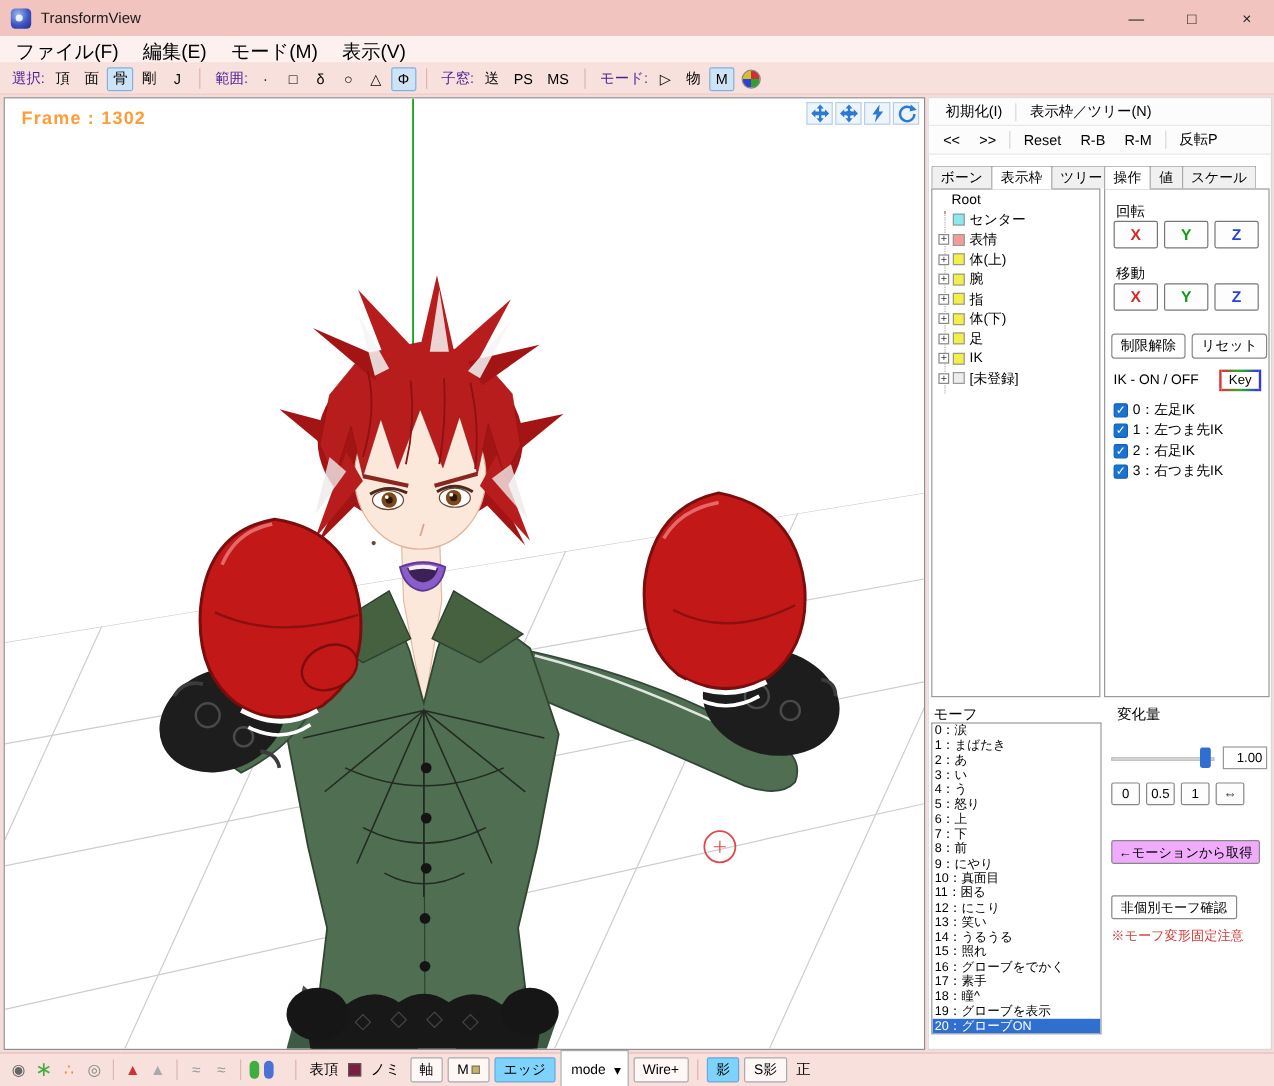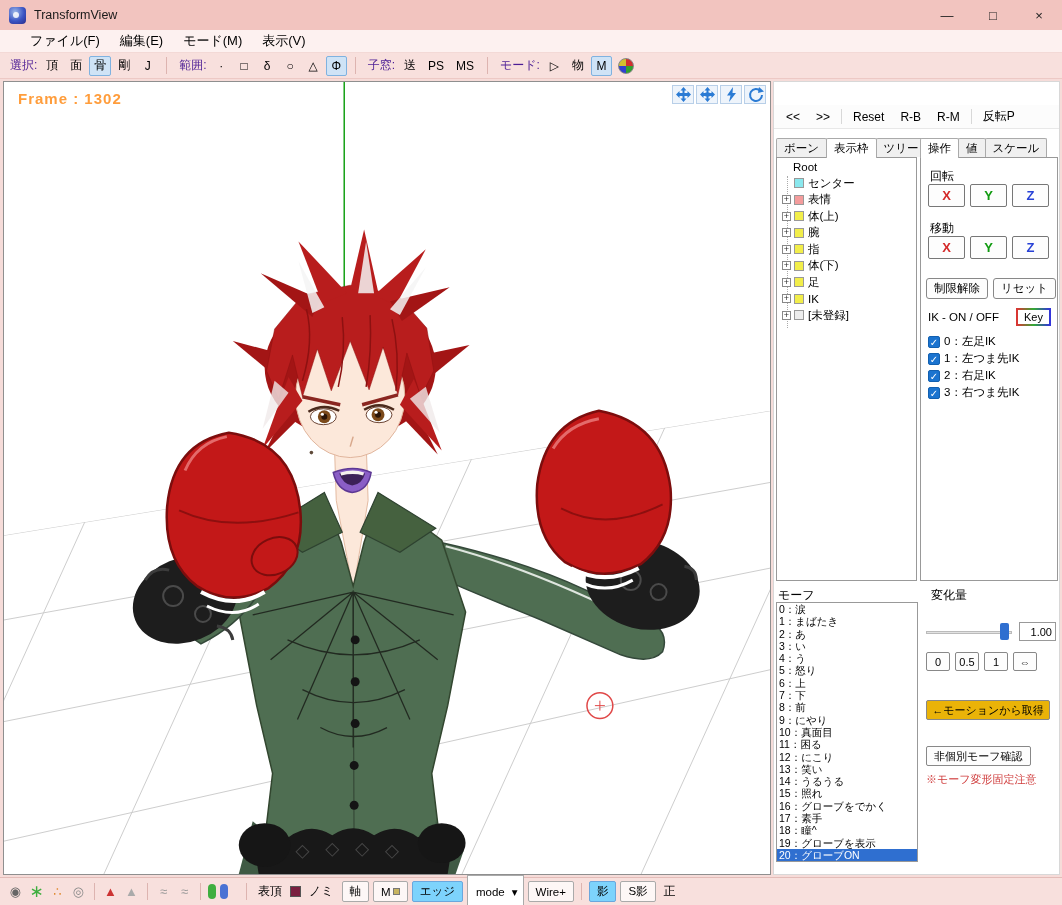--- a/index.html
+++ b/index.html
@@ -9,21 +9,21 @@
   
   .titlebar { height:30px; background:#f2c4bf; display:flex; align-items:center; }
   .app-icon { width:17px; height:17px; margin:0 8px 0 9px; border-radius:4px;
     background: radial-gradient(circle at 35% 30%, #9db8e8, #3b55c4 55%, #2a2a8a); position:relative; }
   .app-icon::after { content:""; position:absolute; left:4px; top:5px; width:6px; height:6px; border-radius:50%; background:#fff; opacity:.85; }
   .title-text { font-size:12.5px; color:#1a1a1a; }
   .win-controls { margin-left:auto; display:flex; height:100%; }
   .win-btn { width:46px; height:100%; display:flex; align-items:center; justify-content:center; font-size:13px; color:#222; background:transparent; border:none; }
 
   
-  .menubar { height:23px; background:#fdf1f0; display:flex; align-items:center; padding-left:20px; font-size:13px; border-bottom:1px solid #f3d9d6; }
+  .menubar { height:23px; background:#fdf1f0; display:flex; padding-left:3px; font-size:16px; border-bottom:1px solid #f3d9d6; }
   .menu-item { padding:3px 10px; }
 
   
   .toolbar { height:26px; background:#f8e0dd; display:flex; align-items:center; padding-left:6px; font-size:12px; gap:2px; border-bottom:1px solid #edc9c5; }
   .tb-label { margin:0 2px 0 4px; color:#4c1d95; }
   .tb-group { display:flex; gap:2px; align-items:center; }
   .tb-btn { min-width:21px; height:20px; padding:0 4px; background:transparent; border:1px solid transparent; font-size:12px; display:flex; align-items:center; justify-content:center; border-radius:2px; }
   .tb-btn.selected { background:#cfe3f6; border-color:#7fb2e0; }
   .tb-sep { width:1px; height:17px; background:#ddb4b0; margin:0 6px; }
   .sphere-icon { width:16px; height:16px; border-radius:50%; margin-left:4px; border:1px solid #888;
@@ -77,21 +77,21 @@
   .morph-row { height:12.3px; line-height:12.4px; font-size:10.5px; padding-left:2px; white-space:nowrap; }
   .morph-row.selected { background:#2f6fd0; color:#fff; }
 
   .amount-label { position:absolute; top:505px; left:157px; }
   .slider-row { position:absolute; top:540px; left:152px; width:130px; height:20px; }
   .slider-track { position:absolute; top:9px; left:0; width:86px; height:3px; background:#e2e2e2; border:1px solid #bbb; }
   .slider-handle { position:absolute; top:1px; left:74px; width:9px; height:17px; background:#2f6fd0; border-radius:2px; }
   .amount-value { position:absolute; top:0; right:0; width:37px; height:19px; border:1px solid #999; font-size:11px; text-align:right; padding-right:3px; }
   .preset-row { position:absolute; top:570px; left:152px; display:flex; gap:5px; }
   .preset-btn { min-width:24px; height:19px; border:1px solid #888; background:#fdfdfd; font-size:11px; border-radius:2px; }
-  .fetch-btn { position:absolute; top:618px; left:152px; width:124px; height:20px; border:1px solid #888; background:#eab308; font-size:11px; border-radius:2px; }
+  .fetch-btn { position:absolute; top:618px; left:152px; width:124px; height:20px; border:1px solid #888; background:#f0abfc; font-size:11px; border-radius:2px; }
   .warning-text { position:absolute; top:644px; left:152px; font-size:11px; }
   .confirm-btn { position:absolute; top:664px; left:152px; height:20px; padding:0 7px; border:1px solid #888; background:#fdfdfd; font-size:11px; border-radius:2px; }
 
   
   .statusbar { height:28px; background:#f8e0dd; border-top:1px solid #e3bcb8; display:flex; align-items:center; padding-left:7px; gap:4px; font-size:12px; }
   .sb-icon { width:17px; text-align:center; font-size:13px; line-height:1; }
   .sb-capsule { width:8px; height:15px; border-radius:4px; display:inline-block; }
   .sb-sep { width:1px; height:17px; background:#ddb4b0; margin:0 3px; }
   .sb-text { margin:0 4px; }
   .sb-swatch { width:11px; height:11px; border:1px solid #555; display:inline-block; }
@@ -333,20 +333,25 @@
       <button class="vnav-btn">
         <svg width="17" height="17" viewBox="0 0 17 17">
             <path d="M13.5 5 A6 6 0 1 0 15 9" fill="none" stroke="#2b7bd4" stroke-width="2"></path>
             <path d="M12 1 L17 5.5 L11 7 Z" fill="#2b7bd4"></path>
           </svg>
       </button>
     </div>
   </div>
 
   <div class="rightpanel">
+    <div class="rp-row1">
+      <button class="rp-flatbtn">初期化(I)</button>
+      <span class="rp-vsep"></span>
+      <button class="rp-flatbtn">表示枠／ツリー(N)</button>
+    </div>
     <div class="rp-row2">
       <button class="rp-flatbtn">&lt;&lt;</button>
       <button class="rp-flatbtn">&gt;&gt;</button>
       <span class="rp-vsep"></span>
       <button class="rp-flatbtn">Reset</button>
       <button class="rp-flatbtn">R-B</button>
       <button class="rp-flatbtn">R-M</button>
       <span class="rp-vsep"></span>
       <button class="rp-flatbtn">反転P</button>
     </div>

